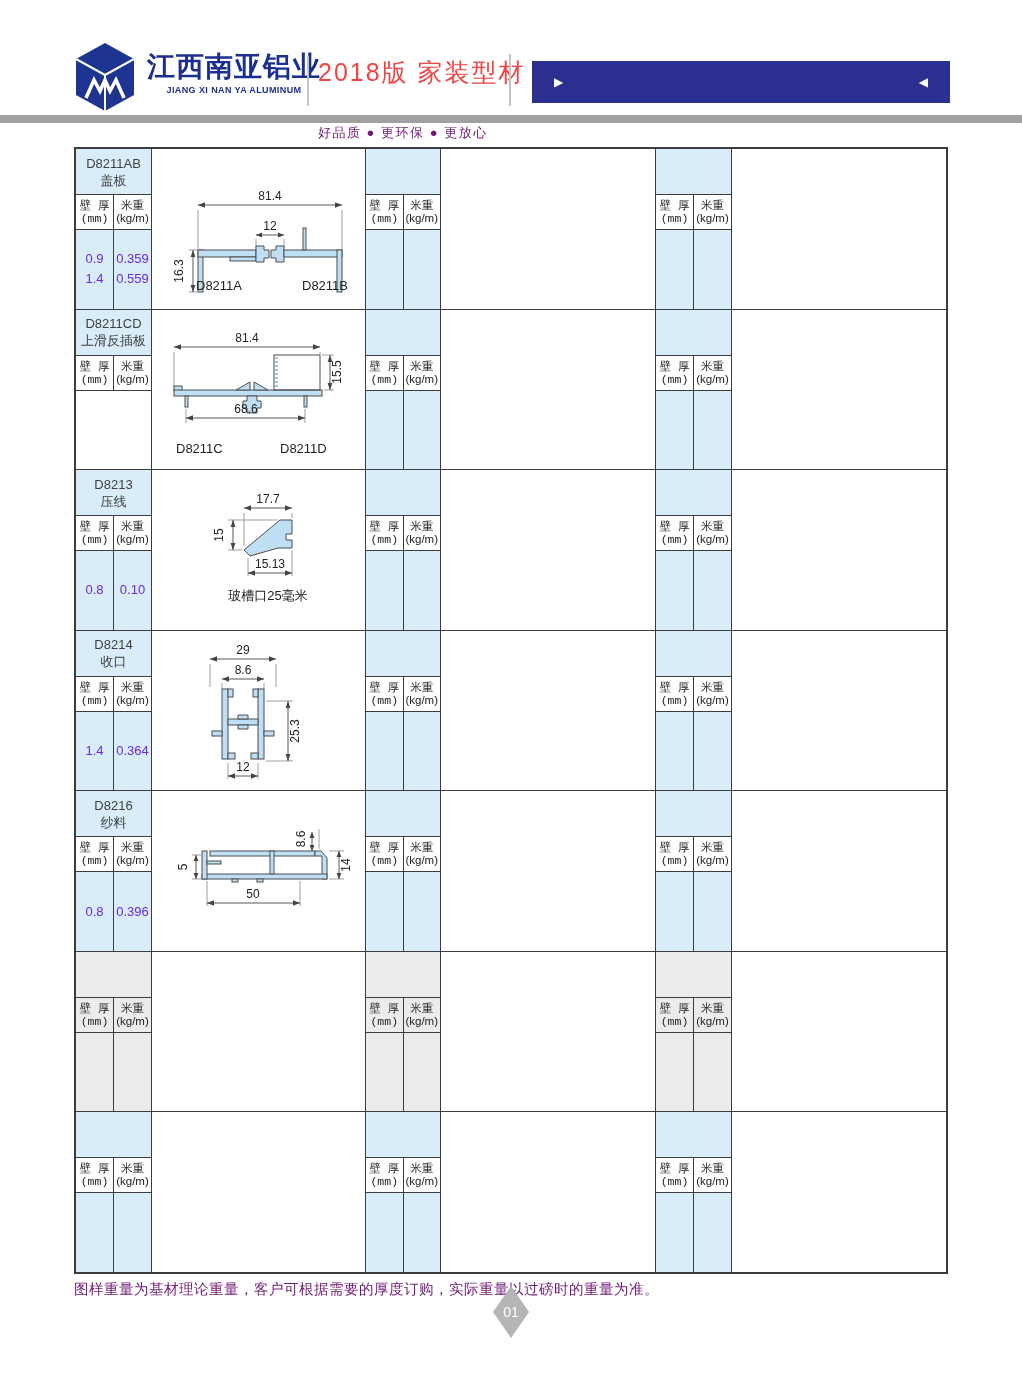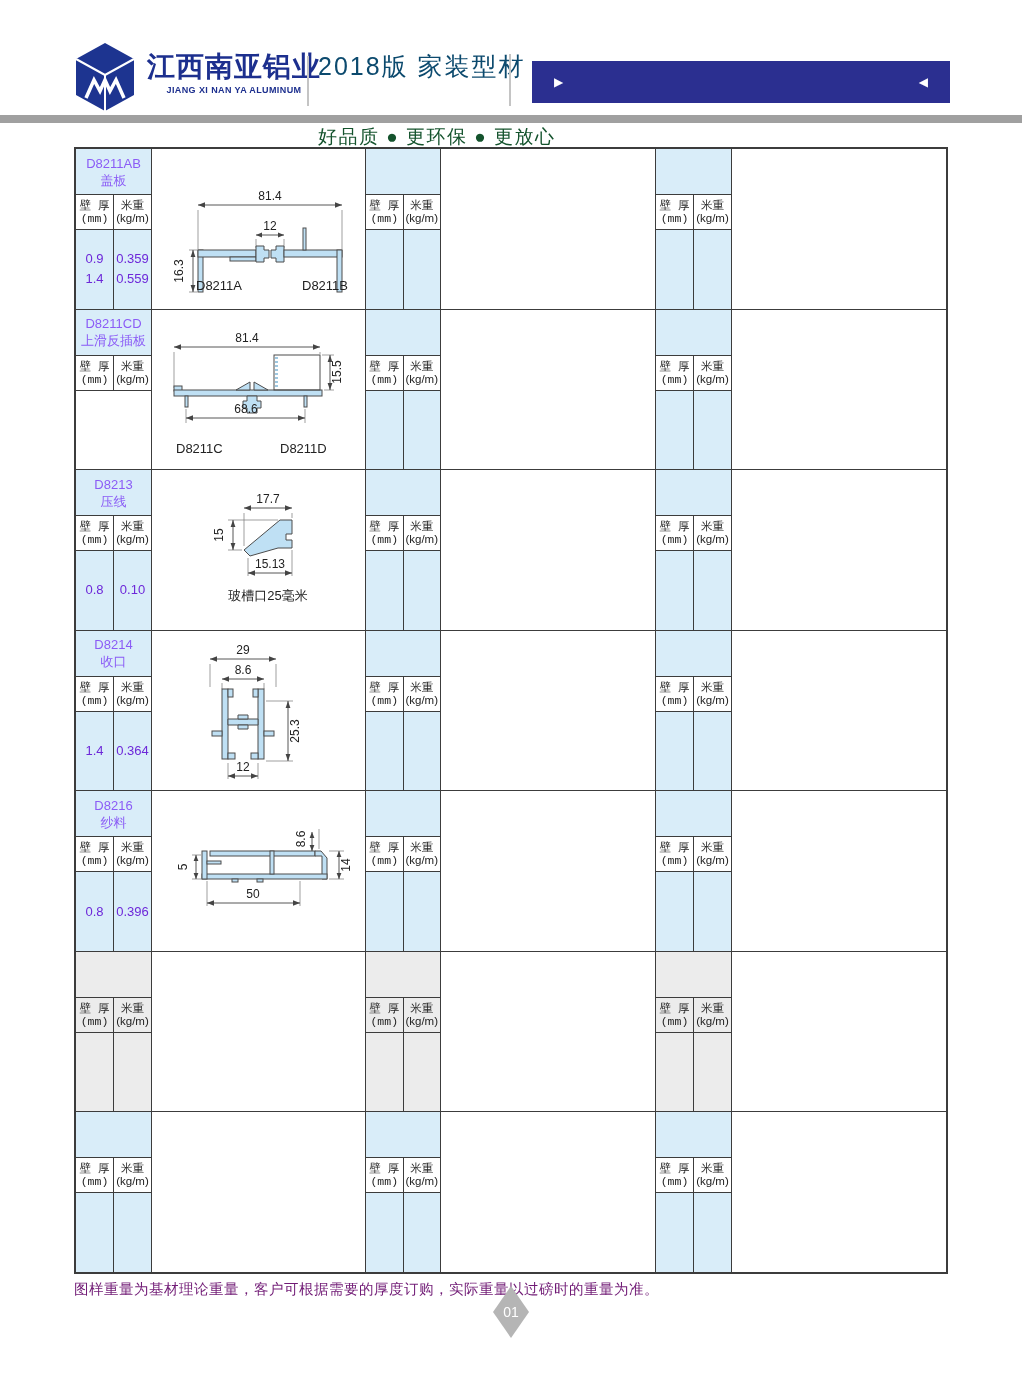--- a/index.html
+++ b/index.html
@@ -7,22 +7,22 @@
        font-family:"Liberation Sans","DejaVu Sans",sans-serif;overflow:hidden;}
 
   
   .logo{position:absolute;left:73px;top:40px;width:64px;height:74px;}
   .brand{position:absolute;left:147px;top:52px;color:#1c2f8e;}
   .brand .cn{font-size:28px;font-weight:bold;letter-spacing:1px;line-height:30px;}
   .brand .en{font-size:9px;font-weight:bold;letter-spacing:0.4px;margin-top:3px;text-align:center;}
   .vdiv{position:absolute;width:2px;background:#c4c4c4;}
   .vdiv.v1{left:307px;top:56px;height:50px;}
   .vdiv.v2{left:509px;top:54px;height:52px;}
-  .edition{position:absolute;left:318px;top:50px;font-size:25px;color:#0c4a6e;letter-spacing:2px;}
-  .slogan{position:absolute;left:318px;top:87px;font-size:19px;color:#14532d;letter-spacing:1.5px;margin-top:37px;}
+  .edition{position:absolute;left:318px;top:56px;font-size:25px;color:#ef4444;letter-spacing:2px;}
+  .slogan{position:absolute;left:318px;top:87px;font-size:13px;color:#701a75;letter-spacing:1.5px;margin-top:37px;}
   .banner{position:absolute;left:532px;top:61px;width:418px;height:42px;background:#2b2f90;
           color:#fff;display:flex;align-items:center;justify-content:space-between;
           padding:0 22px;box-sizing:border-box;}
   .banner .t{font-size:22px;letter-spacing:5px;}
   .banner .arr{font-size:12px;}
   .graybar{position:absolute;left:0;top:115px;width:1022px;height:8px;background:#a0a0a0;}
 
   
   .tbl{position:absolute;left:74px;top:147px;width:874px;height:1127px;
        border:2px solid #3c3c3c;box-sizing:border-box;display:flex;flex-direction:column;}
@@ -30,21 +30,21 @@
   .trow:last-child{border-bottom:none;}
   .set{display:flex;flex-direction:column;border-right:1px solid #3c3c3c;box-sizing:border-box;}
   .set{width:76px;}
   .set.s2{width:75px;}
   .draw{background:#fff;border-right:1px solid #3c3c3c;position:relative;box-sizing:border-box;}
   .draw.d1{width:214px;}
   .draw.d2{width:215px;}
   .draw.d3{width:214px;border-right:none;}
   .title{height:45px;border-bottom:1px solid #3c3c3c;background:#d9edf9;display:flex;
          flex-direction:column;align-items:center;justify-content:center;
-         font-size:13px;line-height:17px;color:#8b5cf6;}
+         font-size:13px;line-height:17px;color:#404040;}
   .heads{height:34px;border-bottom:1px solid #3c3c3c;display:flex;background:#fff;}
   .hc{flex:1;display:flex;flex-direction:column;align-items:center;justify-content:center;
       font-size:11.5px;line-height:13px;color:#222;}
   .hc:first-child{border-right:1px solid #3c3c3c;font-family:Liberation Mono, monospace;}
   .vals{flex:1;display:flex;background:#d9edf9;min-height:0;}
   .vc{flex:1;display:flex;flex-direction:column;align-items:center;justify-content:center;
       font-size:13px;line-height:20px;color:#6d28d9;}
   .vc:first-child{border-right:1px solid #3c3c3c;}
   .trow.gray .title,.trow.gray .vals,.trow.gray .heads{background:#ececec;}
 

